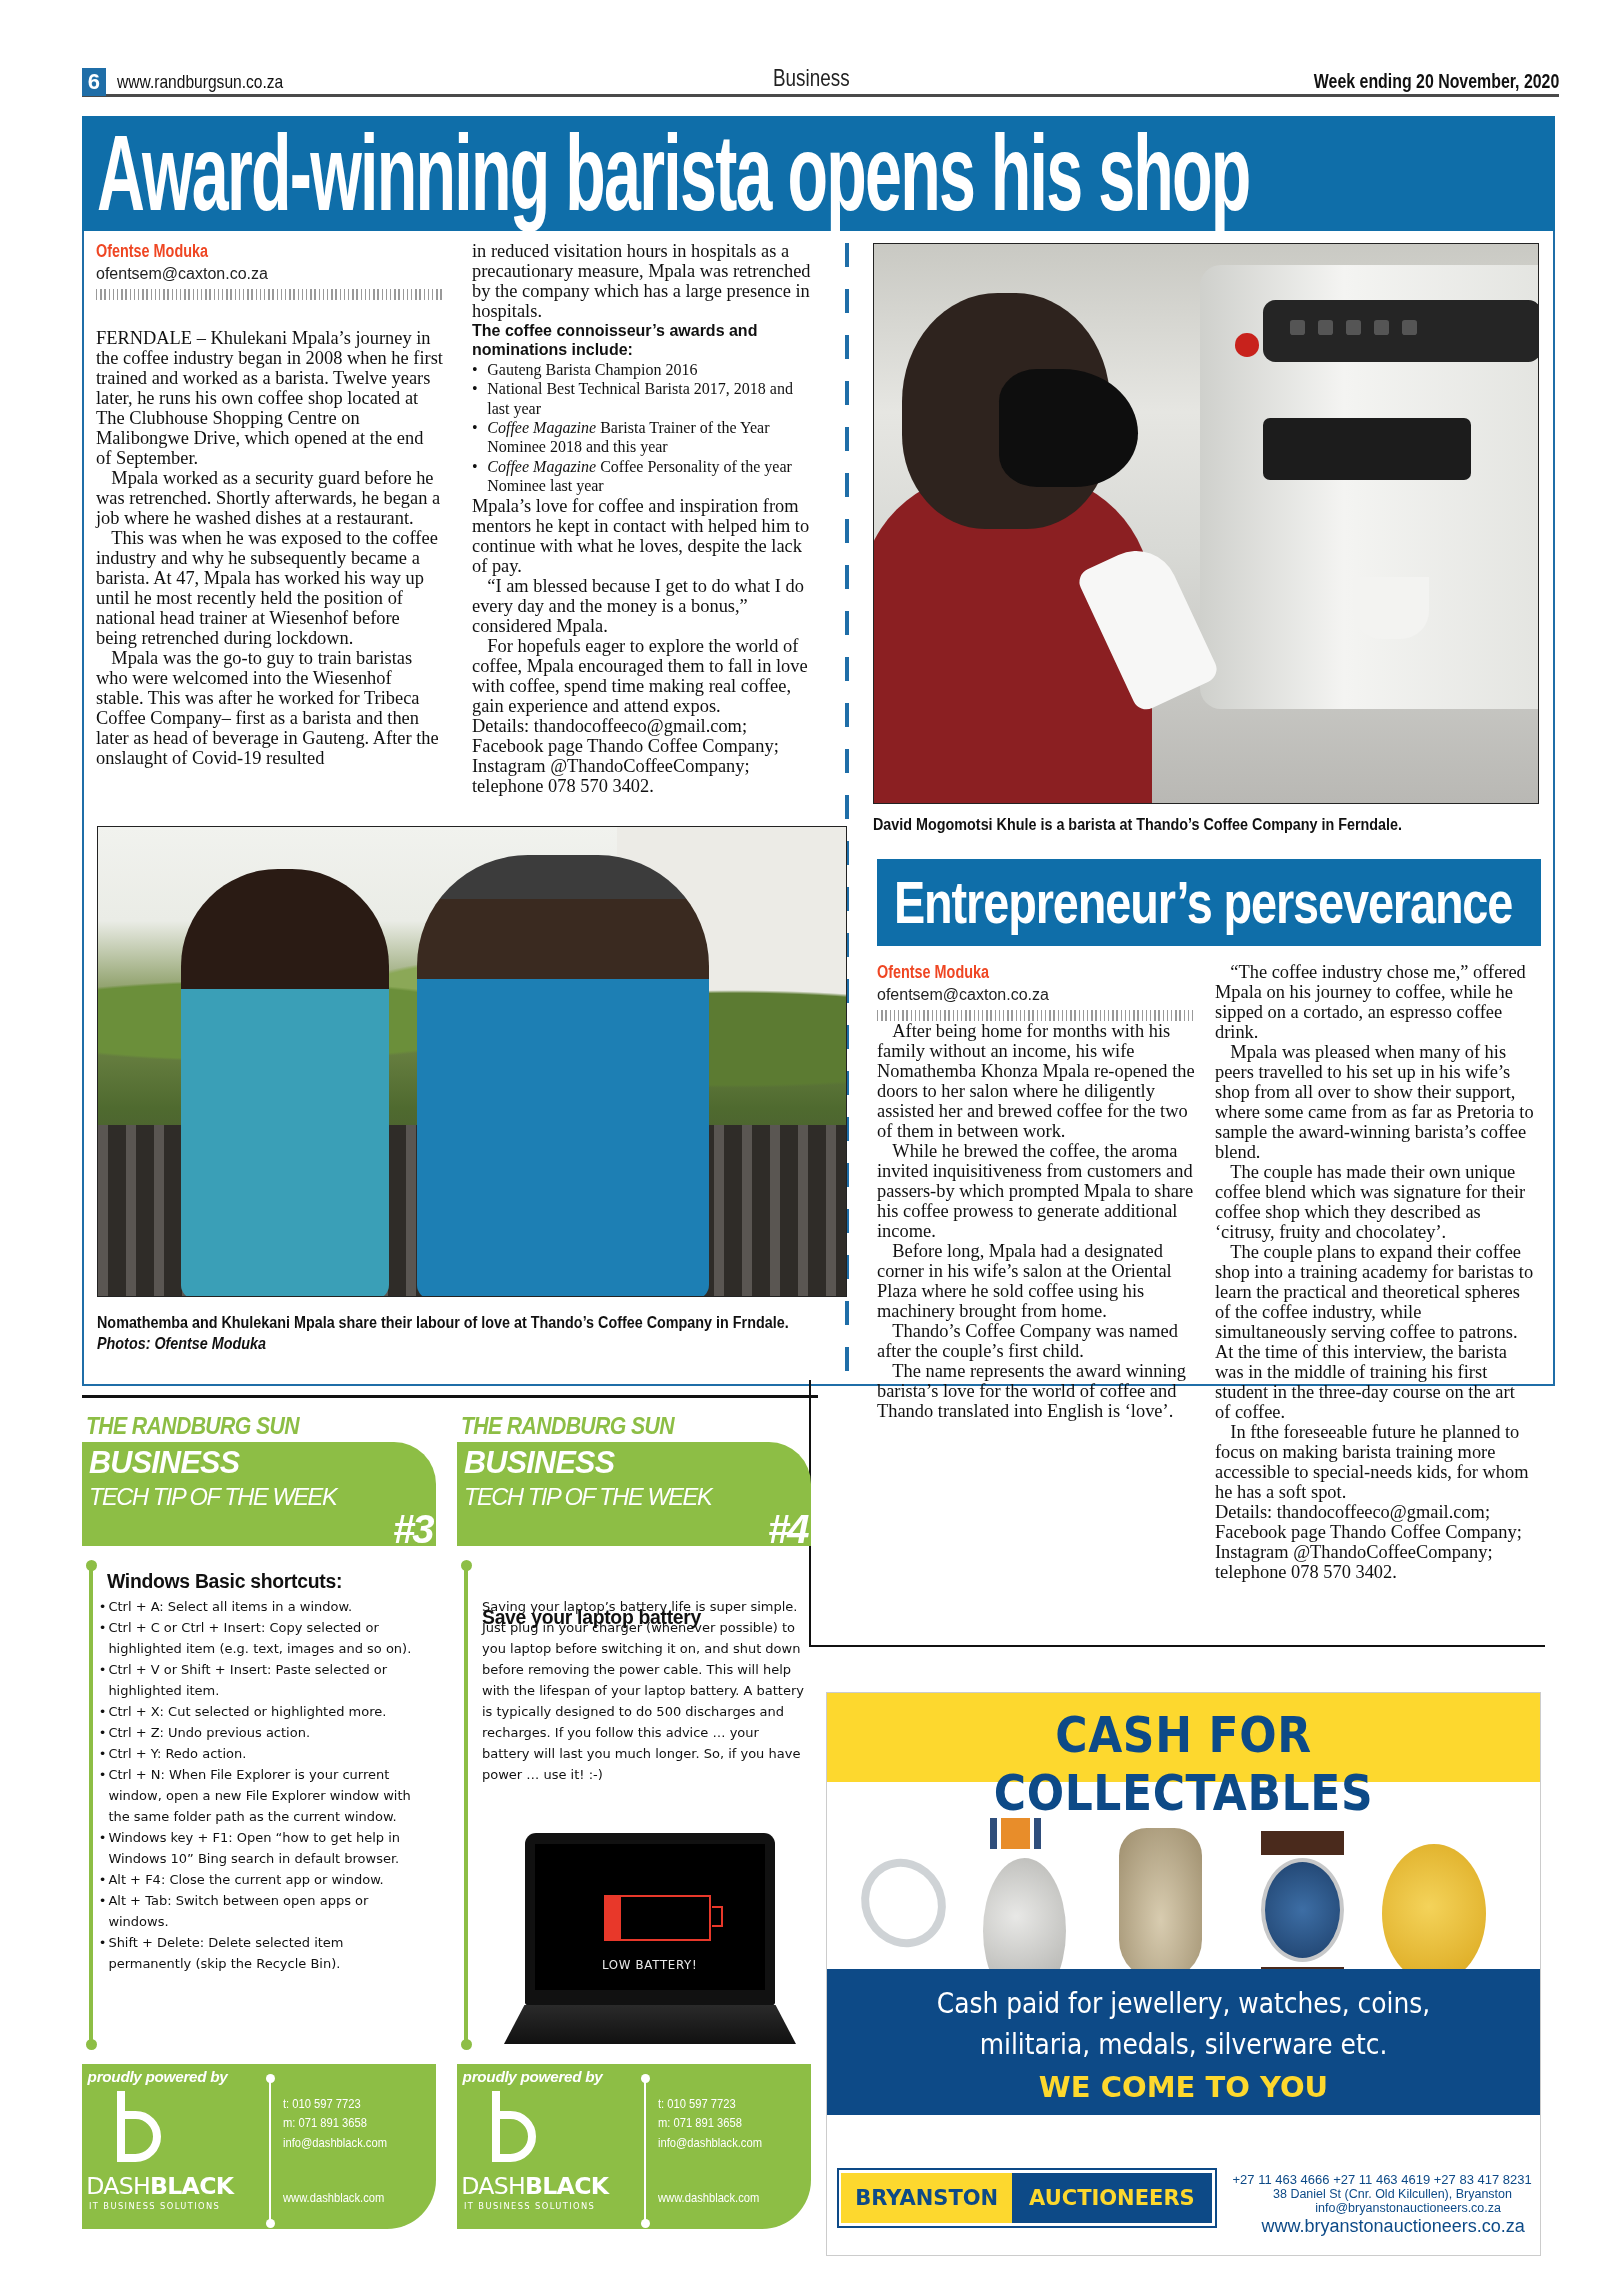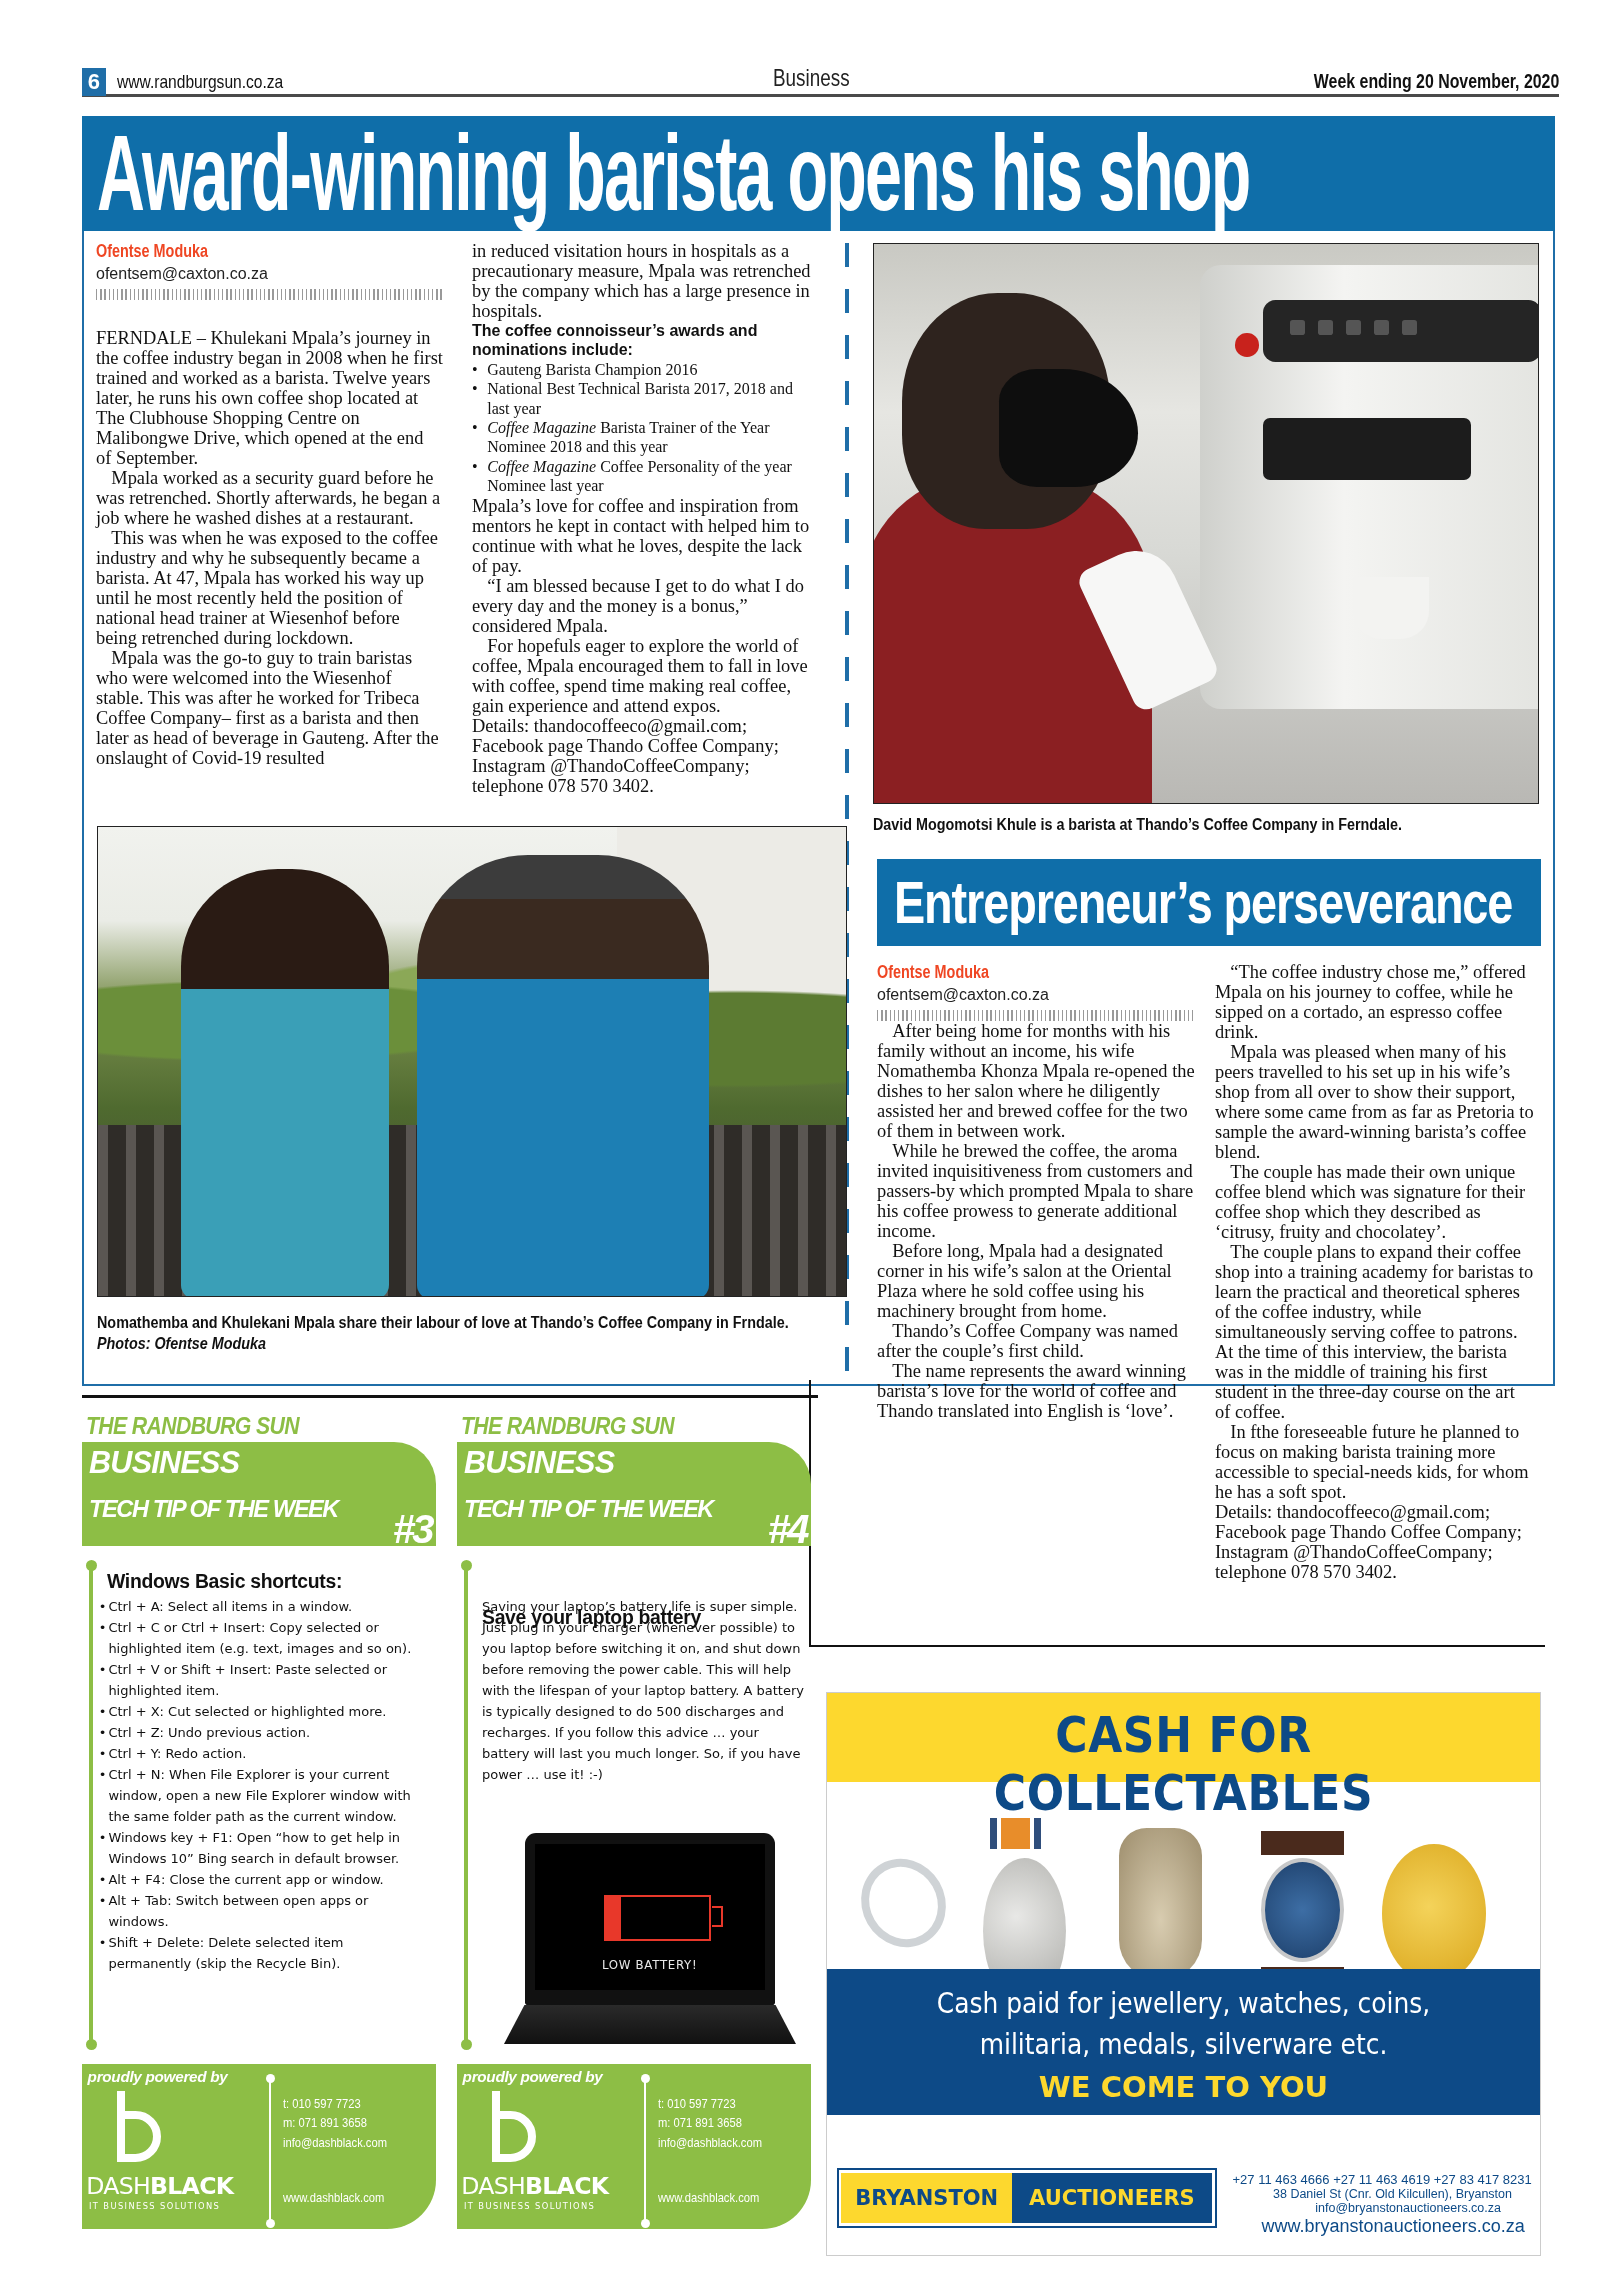--- a/index.html
+++ b/index.html
@@ -61,21 +61,21 @@
   .subhead-bar { position: absolute; left: 877px; top: 859px; width: 664px; height: 87px; background: #0f6ea9; }
   .subhead { position: absolute; left: 16.7px; top: 9.7px; color: #fff; font-family: "Liberation Sans", sans-serif; font-size: 60px; line-height: 67px; letter-spacing: -1.4px; transform: scaleX(0.78); transform-origin: left; white-space: nowrap; }
   .black-rule-box { position: absolute; left: 809px; top: 1380px; width: 736px; height: 267px; border-left: 2.8px solid #111; border-bottom: 2.8px solid #111; }
 
   
   .tech-outer { position: absolute; left: 82px; top: 1395px; width: 736px; height: 2.8px; background: #111; }
   .tip { position: absolute; width: 354px; }
   .tip-brand { position: absolute; left: 4.2px; top: 0; font-family: "Liberation Sans", sans-serif; font-weight: bold; font-style: italic; font-size: 23.6px; color: #8dbe45; letter-spacing: -0.7px; transform: scaleX(0.9); transform-origin: left; white-space: nowrap; }
   .tip-banner { position: absolute; left: 0; top: 29px; width: 354px; height: 104px; background: #8dbe45; border-radius: 0 42px 0 0; }
   .tip-biz { position: absolute; left: 7px; top: 2.8px; font-family: "Liberation Sans", sans-serif; font-weight: bold; font-style: italic; font-size: 30.5px; color: #fff; letter-spacing: -0.7px; }
-  .tip-week { position: absolute; left: 7px; top: 54px; font-family: "Liberation Sans", sans-serif; font-weight: bold; font-style: italic; font-size: 23.6px; color: #fff; letter-spacing: -1.4px; white-space: nowrap; }
+  .tip-week { position: absolute; left: 7px; top: 42px; font-family: "Liberation Sans", sans-serif; font-weight: normal; font-style: italic; font-size: 23.6px; color: #fff; letter-spacing: -1.4px; white-space: nowrap; }
   .tip-num { position: absolute; right: 4.2px; top: 67px; font-family: "Liberation Sans", sans-serif; font-weight: bold; font-style: italic; font-size: 40px; line-height: 40px; color: #fff; letter-spacing: -2.8px; }
   .tip-line { position: absolute; left: 7px; width: 3.5px; background: #8dbe45; }
   .tip-dot { position: absolute; width: 11px; height: 11px; border-radius: 50%; background: #8dbe45; }
   .tip-title { position: absolute; left: 25px; font-family: "Liberation Sans", sans-serif; font-weight: bold; font-size: 19.4px; letter-spacing: -0.3px; white-space: nowrap; }
   .tip-list { position: absolute; left: 16.7px; width: 326px; list-style: none; font-family: "DejaVu Sans", sans-serif; font-size: 13px; line-height: 21px; }
   .tip-list li { position: relative; padding-left: 9.7px; }
   .tip-list li::before { content: "•"; position: absolute; left: 0; }
   .tip-body { position: absolute; left: 25px; width: 326px; font-family: "DejaVu Sans", sans-serif; font-size: 13px; line-height: 21px; }
 
   .laptop { position: absolute; left: 497px; top: 1827px; width: 305px; height: 222px; }
@@ -196,21 +196,21 @@
 </div>
 
 <div class="subhead-bar">
   <h2 class="subhead">Entrepreneur’s perseverance</h2>
 </div>
 
 <div class="col" style="left:877px; top:962px; width:319px;">
   <span class="byline-name">Ofentse Moduka</span>
   <span class="byline-email">ofentsem@caxton.co.za</span>
   <div class="byline-rule"></div>
-  <p class="indent">After being home for months with his family without an income, his wife Nomathemba Khonza Mpala re-opened the dishes to her salon where he diligently assisted her and brewed coffee for the two of them in between work.</p>
+  <p class="indent">After being home for months with his family without an income, his wife Nomathemba Khonza Mpala re-opened the doors to her salon where he diligently assisted her and brewed coffee for the two of them in between work.</p>
   <p class="indent">While he brewed the coffee, the aroma invited inquisitiveness from customers and passers-by which prompted Mpala to share his coffee prowess to generate additional income.</p>
   <p class="indent">Before long, Mpala had a designated corner in his wife’s salon at the Oriental Plaza where he sold coffee using his machinery brought from home.</p>
   <p class="indent">Thando’s Coffee Company was named after the couple’s first child.</p>
   <p class="indent">The name represents the award winning barista’s love for the world of coffee and Thando translated into English is ‘love’.</p>
 </div>
 
 <div class="col" style="left:1215px; top:962px; width:319px;">
   <p class="indent">“The coffee industry chose me,” offered Mpala on his journey to coffee, while he sipped on a cortado, an espresso coffee drink.</p>
   <p class="indent">Mpala was pleased when many of his peers travelled to his set up in his wife’s shop from all over to show their support, where some came from as far as Pretoria to sample the award-winning barista’s coffee blend.</p>
   <p class="indent">The couple has made their own unique coffee blend which was signature for their coffee shop which they described as ‘citrusy, fruity and chocolatey’.</p>

